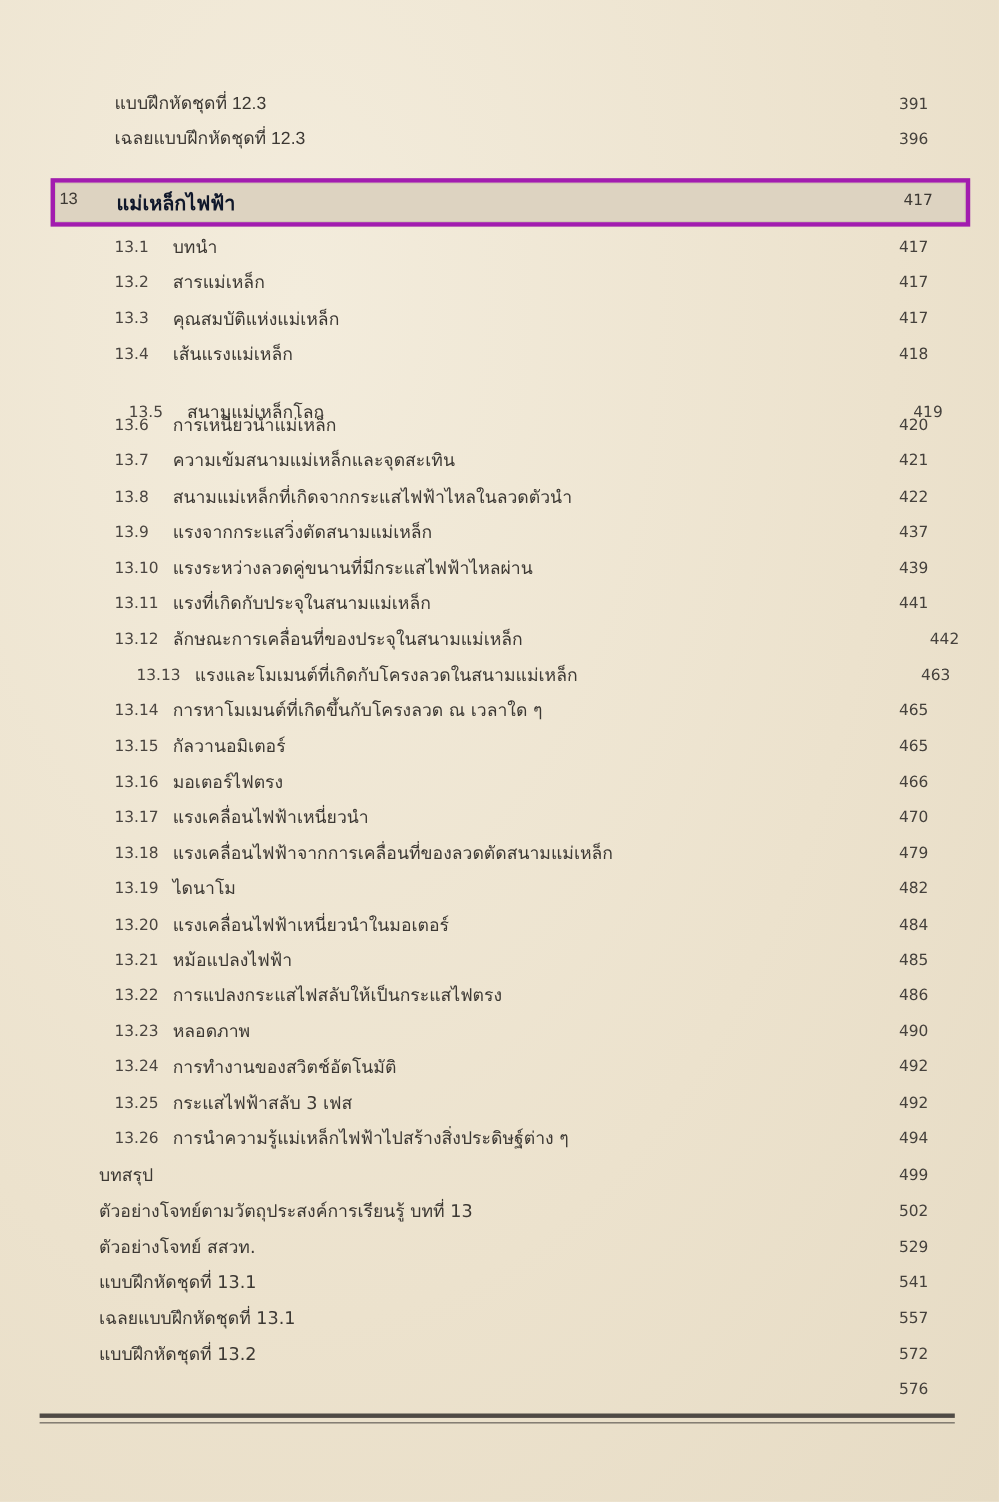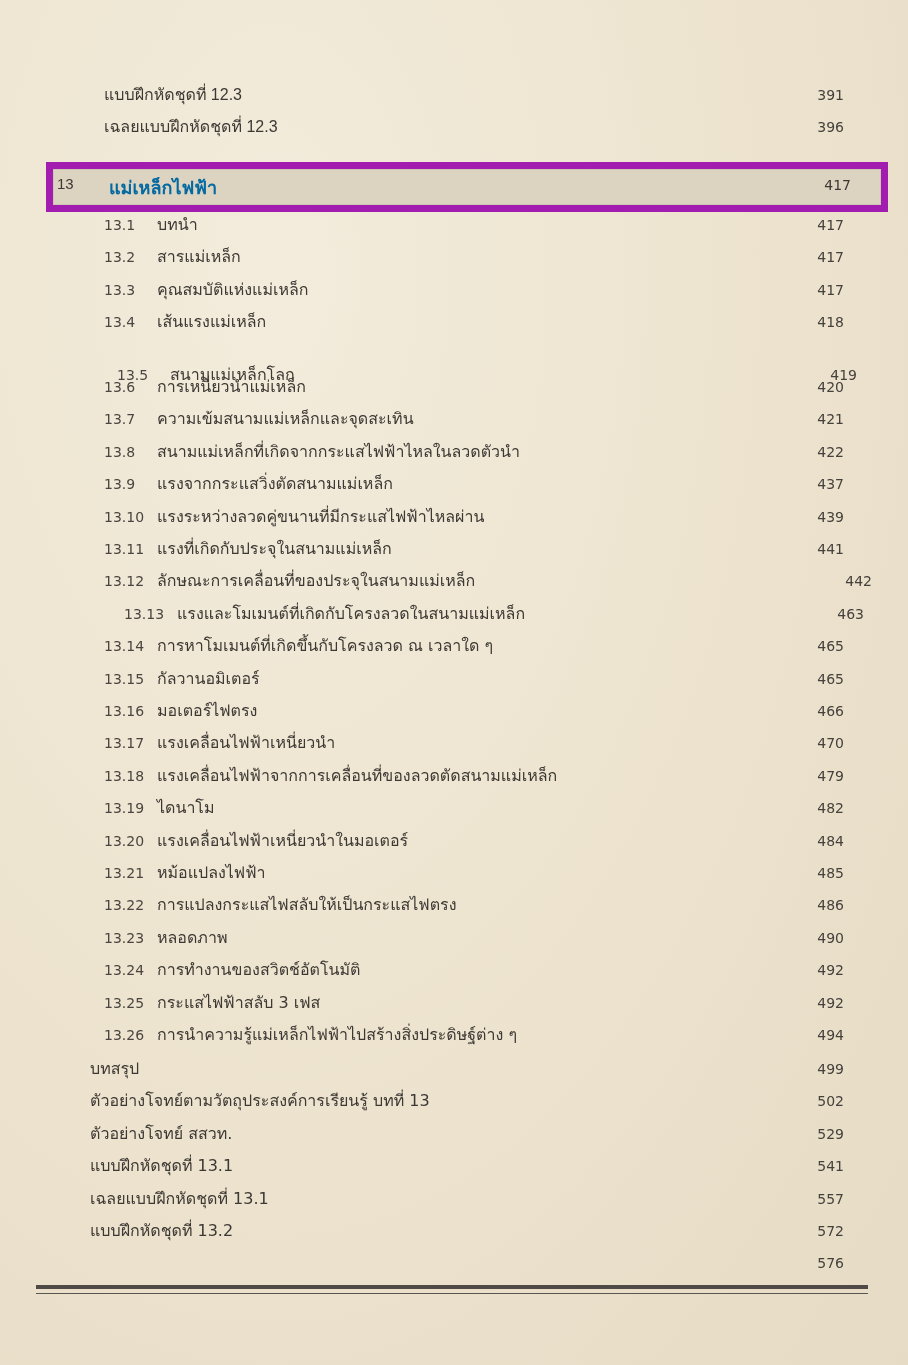--- a/index.html
+++ b/index.html
@@ -12,25 +12,25 @@
       color: #3c3833;
     }
     .row { position: absolute; left: 0; width: 908px; height: 28px; text-align: right; }
     .row .num { position: absolute; left: 104px; font-size: 14px; line-height: 28px; color: #4a4540; }
     .row .title { position: absolute; left: 157px; font-size: 16px; line-height: 28px; }
     .row .pg { position: absolute; right: 64px; font-size: 14px; line-height: 28px; color: #45413c; }
     .plain .title { left: 90px; }
     .front .title { left: 104px; font-family: "Liberation Sans", sans-serif; font-size: 16px; }
     .chapter-box {
       position: absolute; left: 46px; top: 162px; width: 828px; height: 36px;
-      border: 7px solid #a21caf; background: #ddd3c1;
+      border: 4px solid #a21caf; background: #ddd3c1;
       box-shadow: inset 0 0 0 1px #cfc5b3;
     }
     .chapter-box .cnum { position: absolute; left: 4px; top: 6px; font-size: 15px; font-family: "Liberation Sans", sans-serif; }
-    .chapter-box .ctitle { position: absolute; left: 56px; top: 4px; font-size: 18px; font-weight: bold; font-family: "Liberation Sans", sans-serif; color: #0369a1; }
+    .chapter-box .ctitle { position: absolute; left: 56px; top: 4px; font-size: 18px; font-weight: bold; font-family: "Liberation Sans", sans-serif; color: #0f172a; }
     .chapter-box .cpg { position: absolute; right: 30px; top: 8px; font-size: 14px; }
     .rule-thick { position: absolute; left: 36px; width: 832px; top: 1285px; height: 4px; background: #4f4a45; }
     .rule-thin { position: absolute; left: 36px; width: 832px; top: 1293px; height: 1px; background: #5a554f; }
   </style>
 </head>
 <body>
 
 <div class="row front" style="top:81px;">
   <span class="title">แบบฝึกหัดชุดที่ 12.3</span>
   <span class="pg">391</span>

